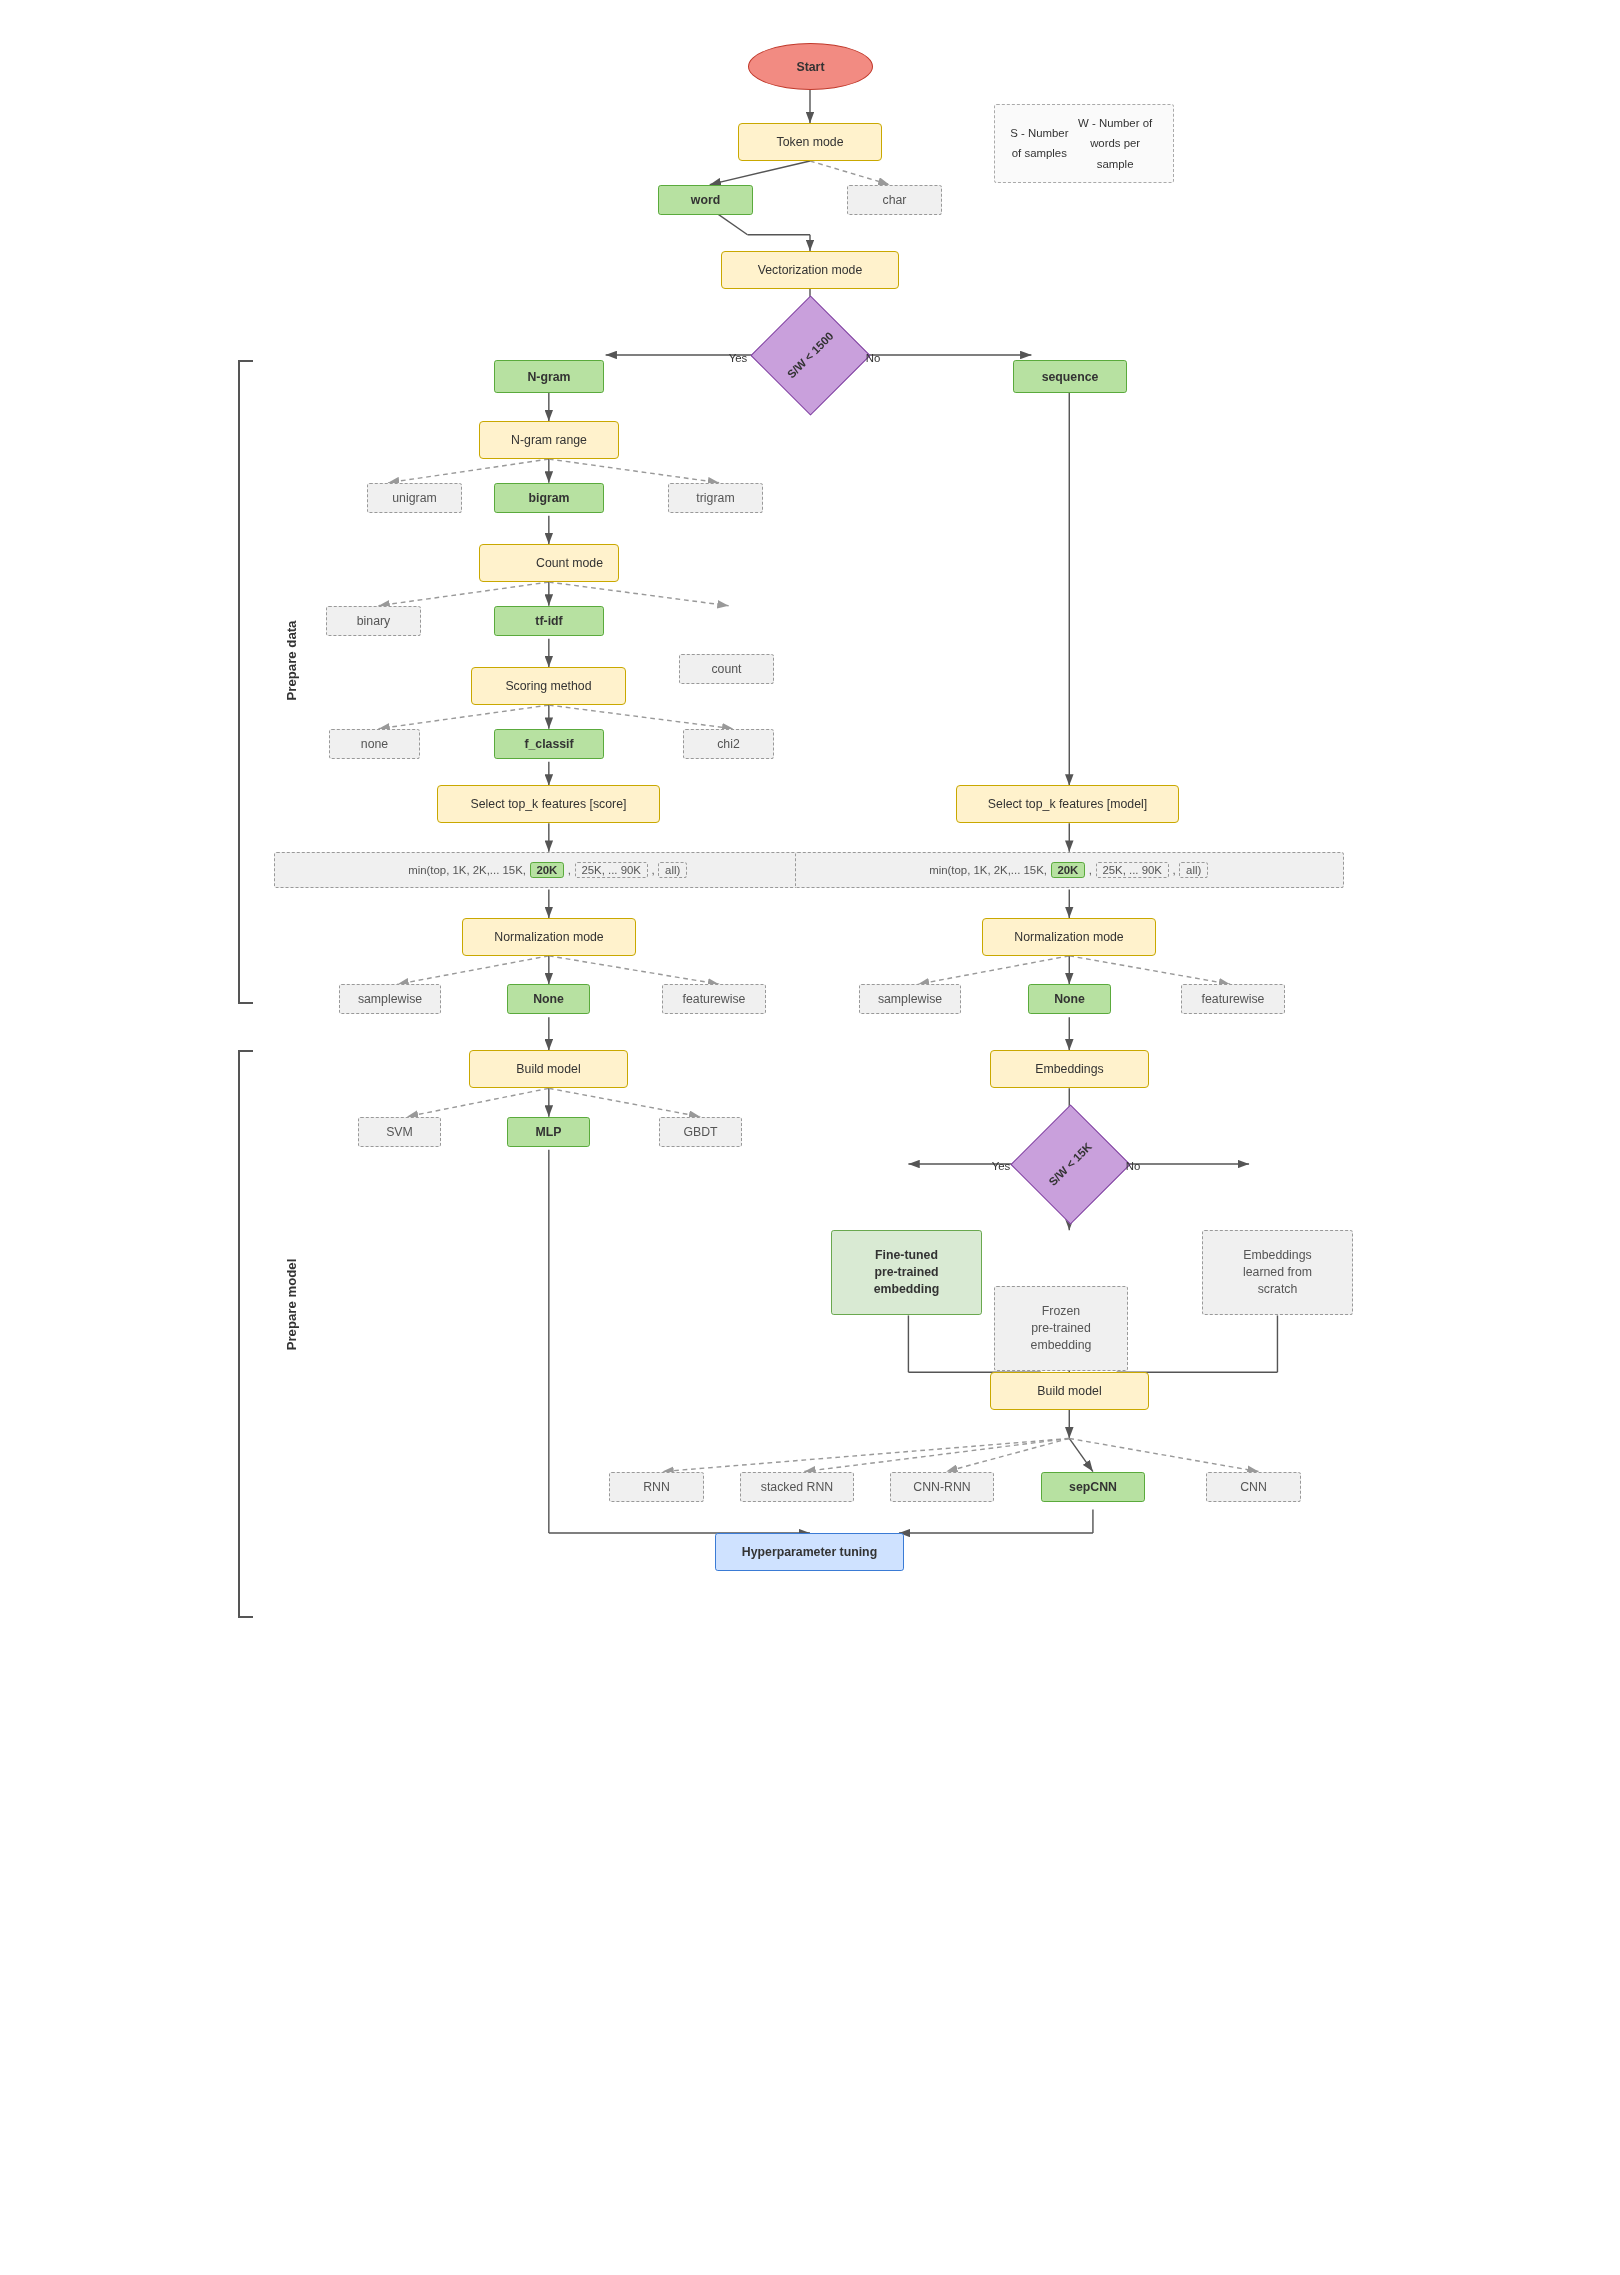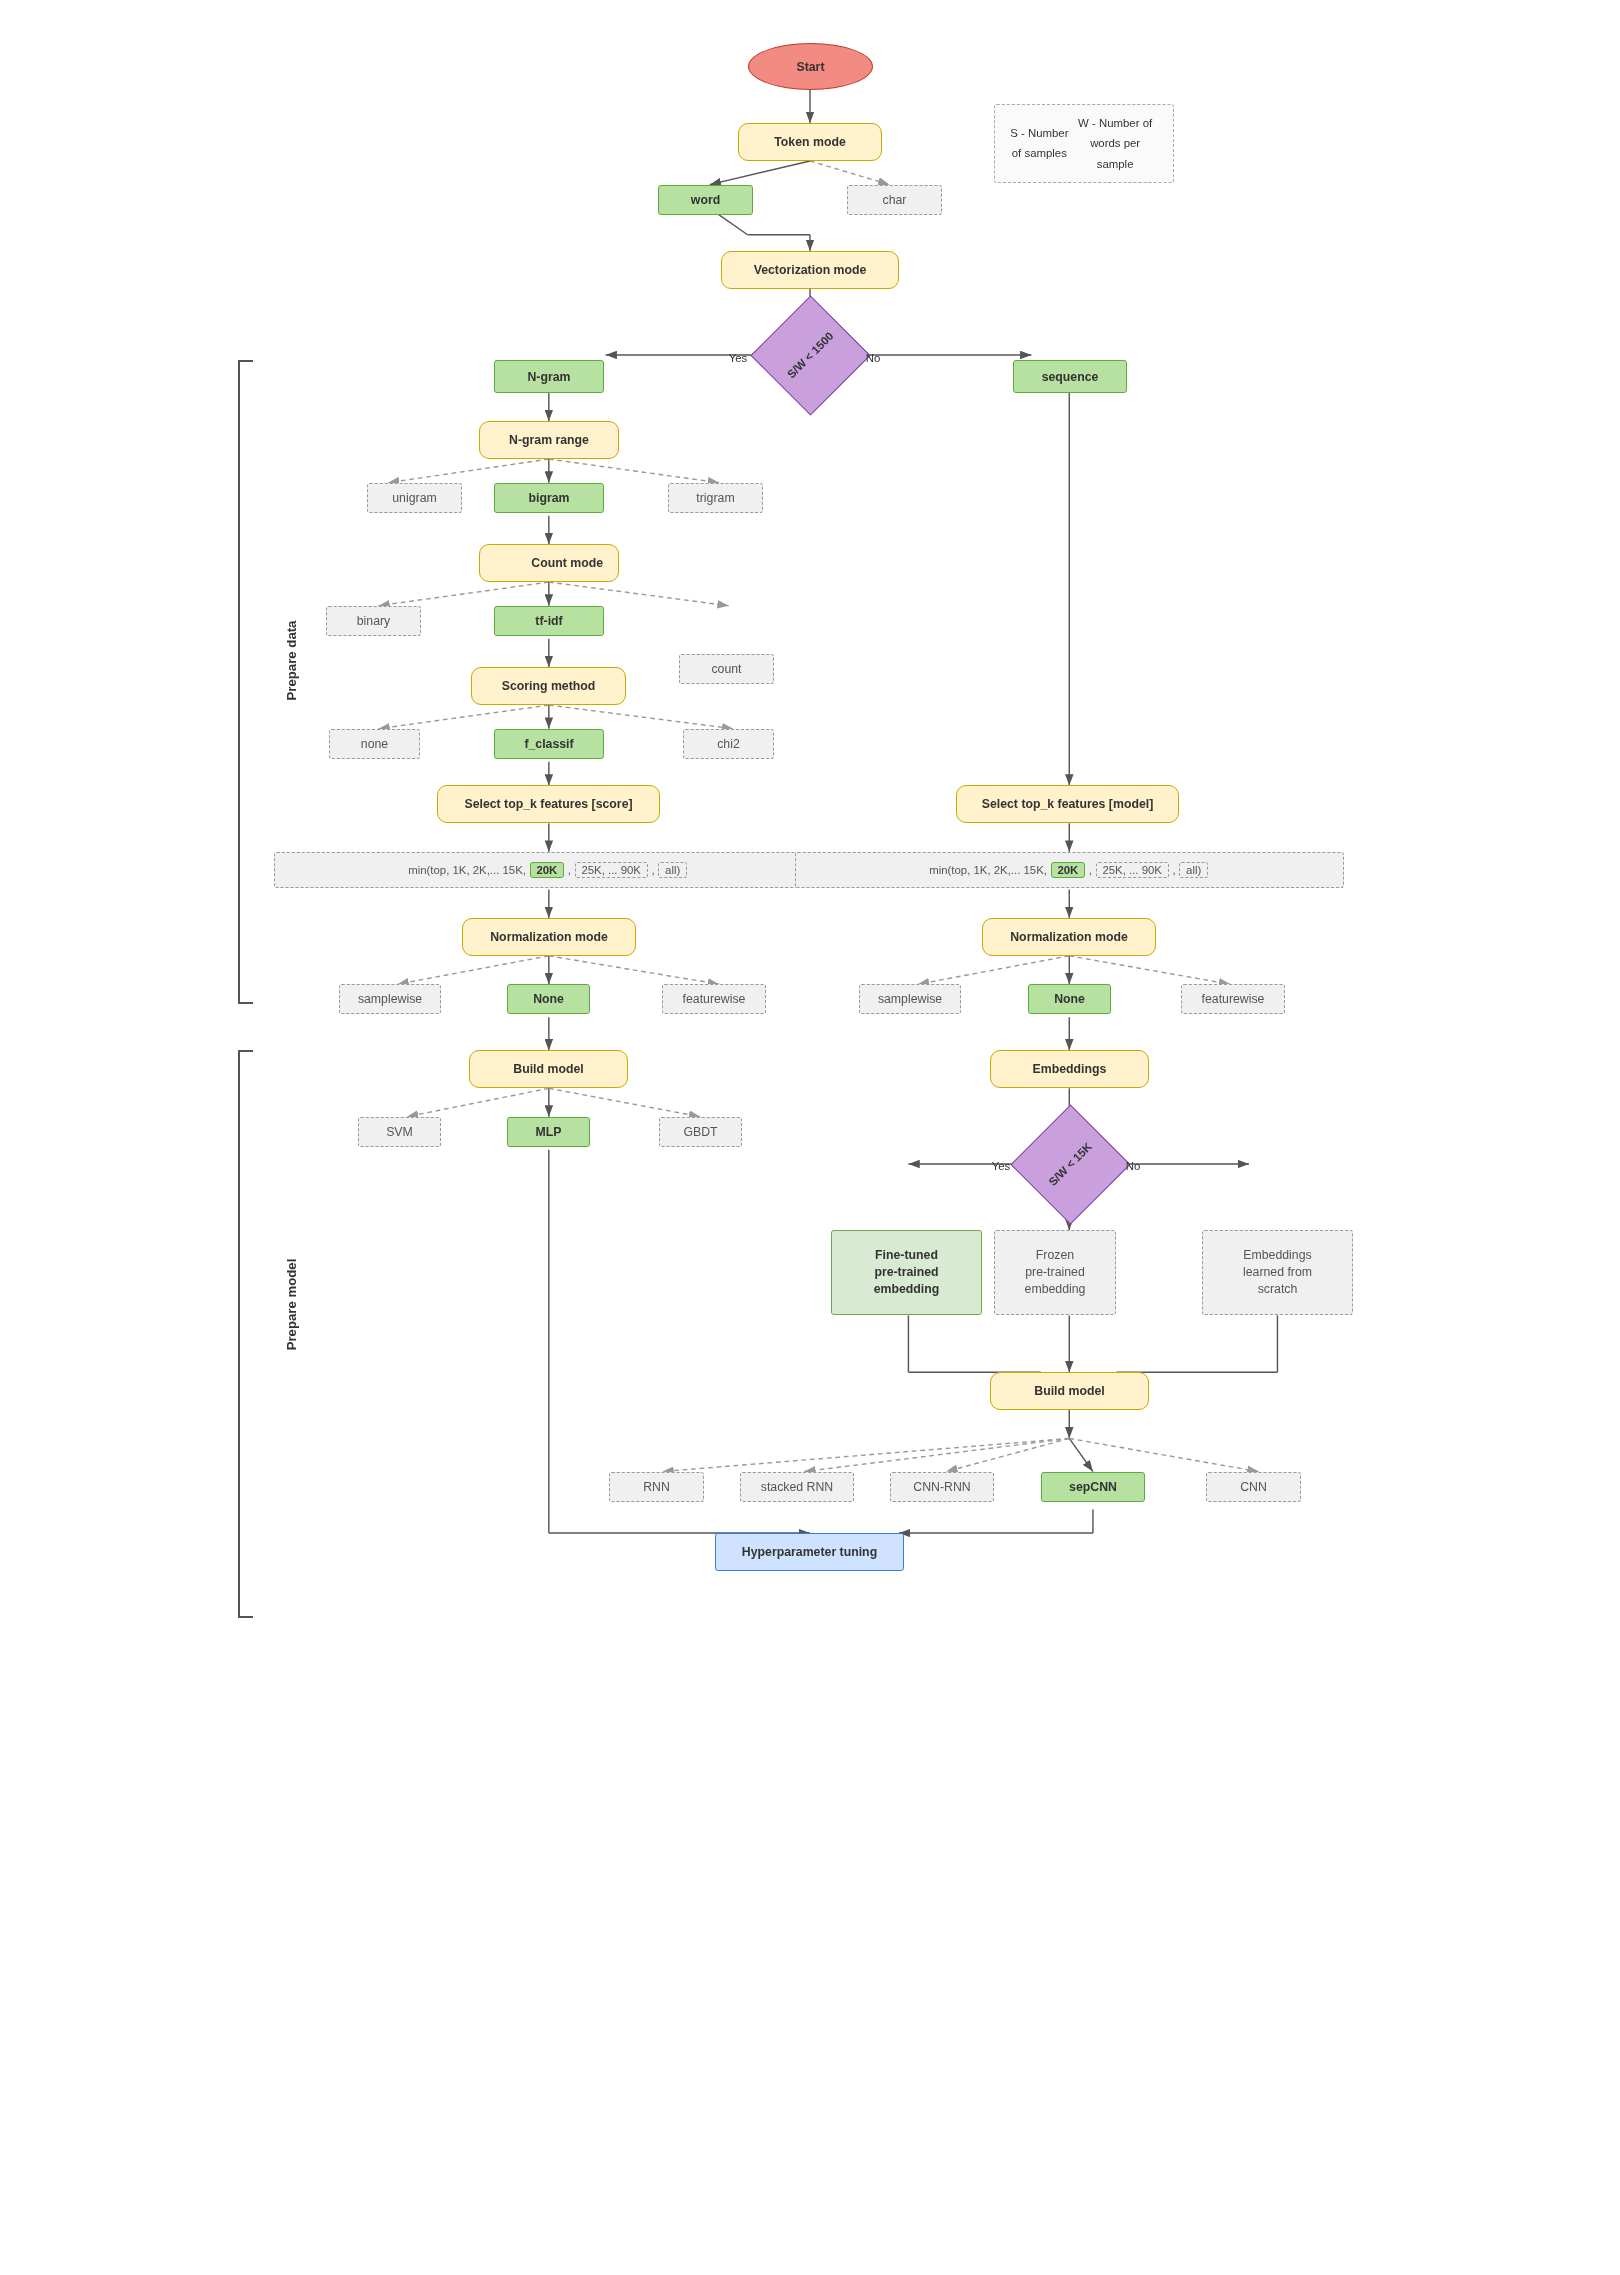--- a/index.html
+++ b/index.html
@@ -30,23 +30,23 @@
       color: #333;
       font-weight: bold;
       padding: 7.6px 26.5px;
     }
 
     
     .rect-yellow {
       background: #fff2cc;
       border: 1.9px solid #c9a800;
       color: #333;
-      font-weight: bold;
+      font-weight: normal;
       padding: 7.6px 15px;
-      border-radius: 10px;
+      border-radius: 4px;
     }
 
     
     .rect-green {
       background: #b7e1a1;
       border: 1.9px solid #5aaa3c;
       color: #333;
       font-weight: bold;
       padding: 5.7px 13.2px;
       border-radius: 2.8px;
@@ -449,21 +449,21 @@
   <div class="node" style="left:1119px; top:1156px; width:28px; height:19px; font-size:11.4px; color:#333;">
     <span>No</span>
   </div>
 
   <div class="node rect-lightgreen" style="left:831px; top:1230px; width:151px; height:85px; line-height:1.4;">
     <span style="white-space:pre-line;">Fine-tuned
 pre-trained
 embedding</span>
   </div>
 
-  <div class="node rect-gray" style="left:994px; top:1230px; width:122px; height:85px; line-height:1.4;">
+  <div class="node rect-gray" style="left:994px; top:1286px; width:134px; height:85px; line-height:1.4;">
     <span style="white-space:pre-line;">Frozen
 pre-trained
 embedding</span>
   </div>
 
   <div class="node rect-gray" style="left:1202px; top:1230px; width:151px; height:85px; line-height:1.4;">
     <span style="white-space:pre-line;">Embeddings
 learned from
 scratch</span>
   </div>

